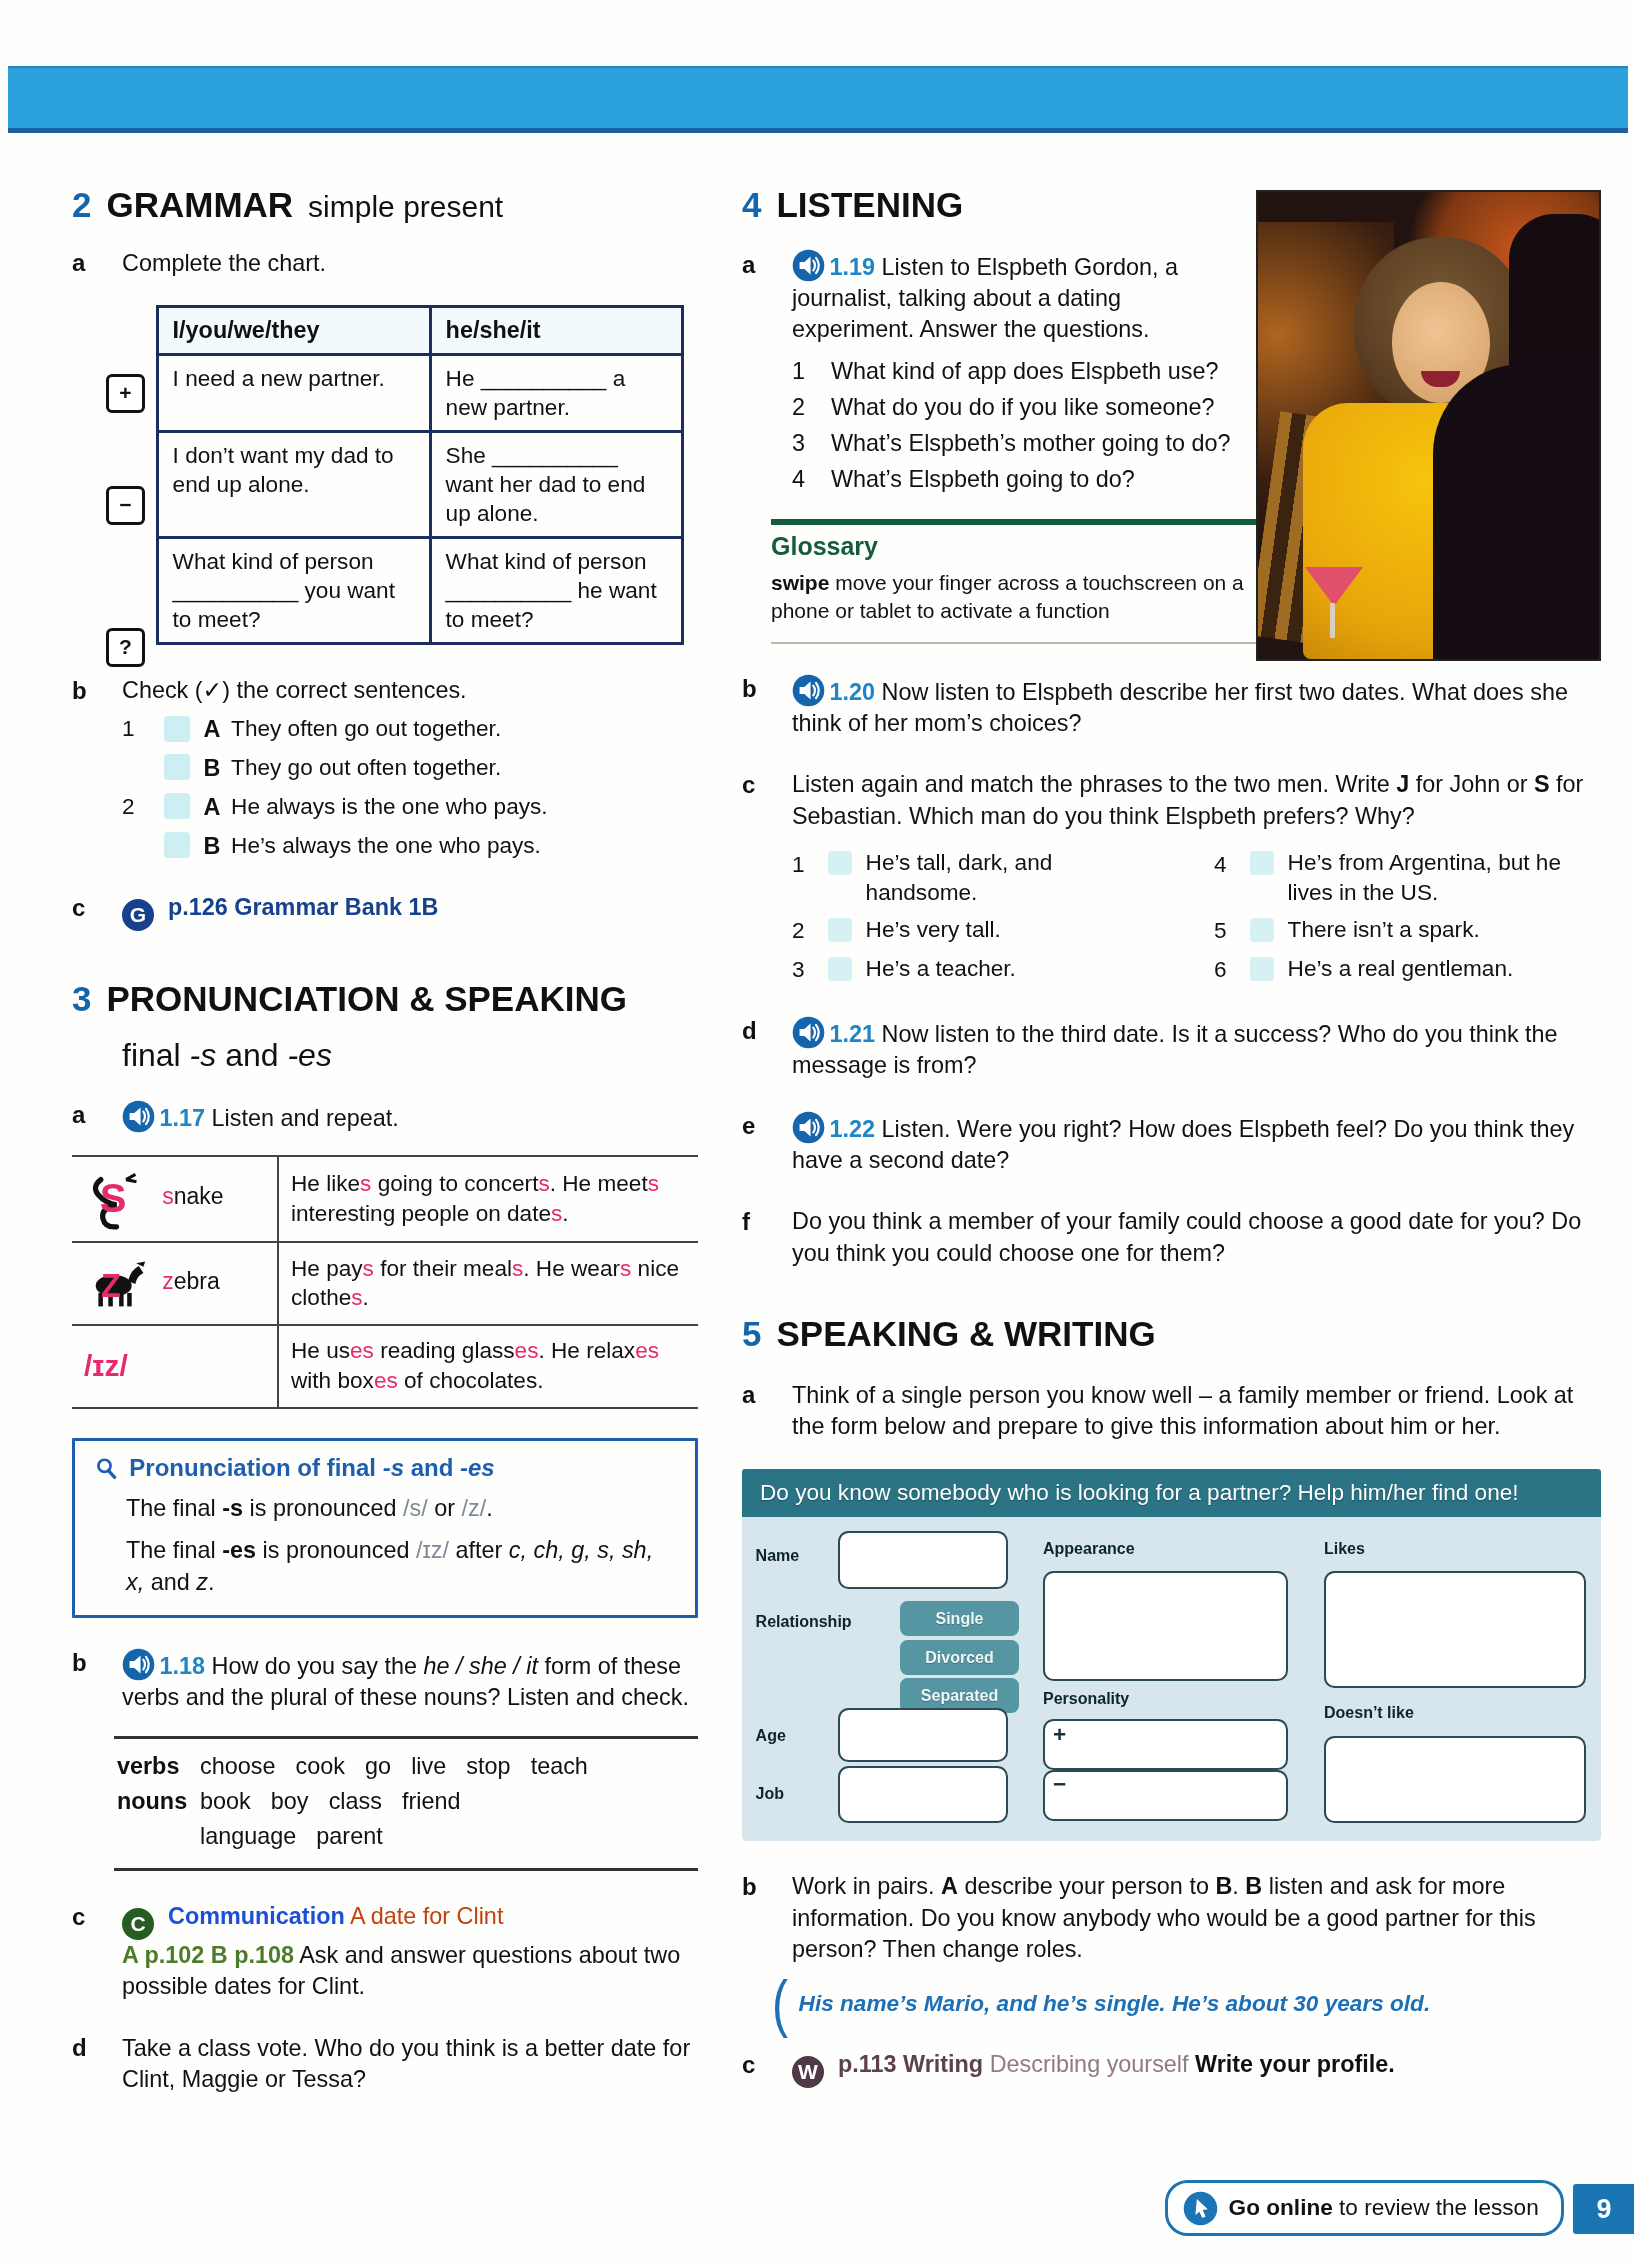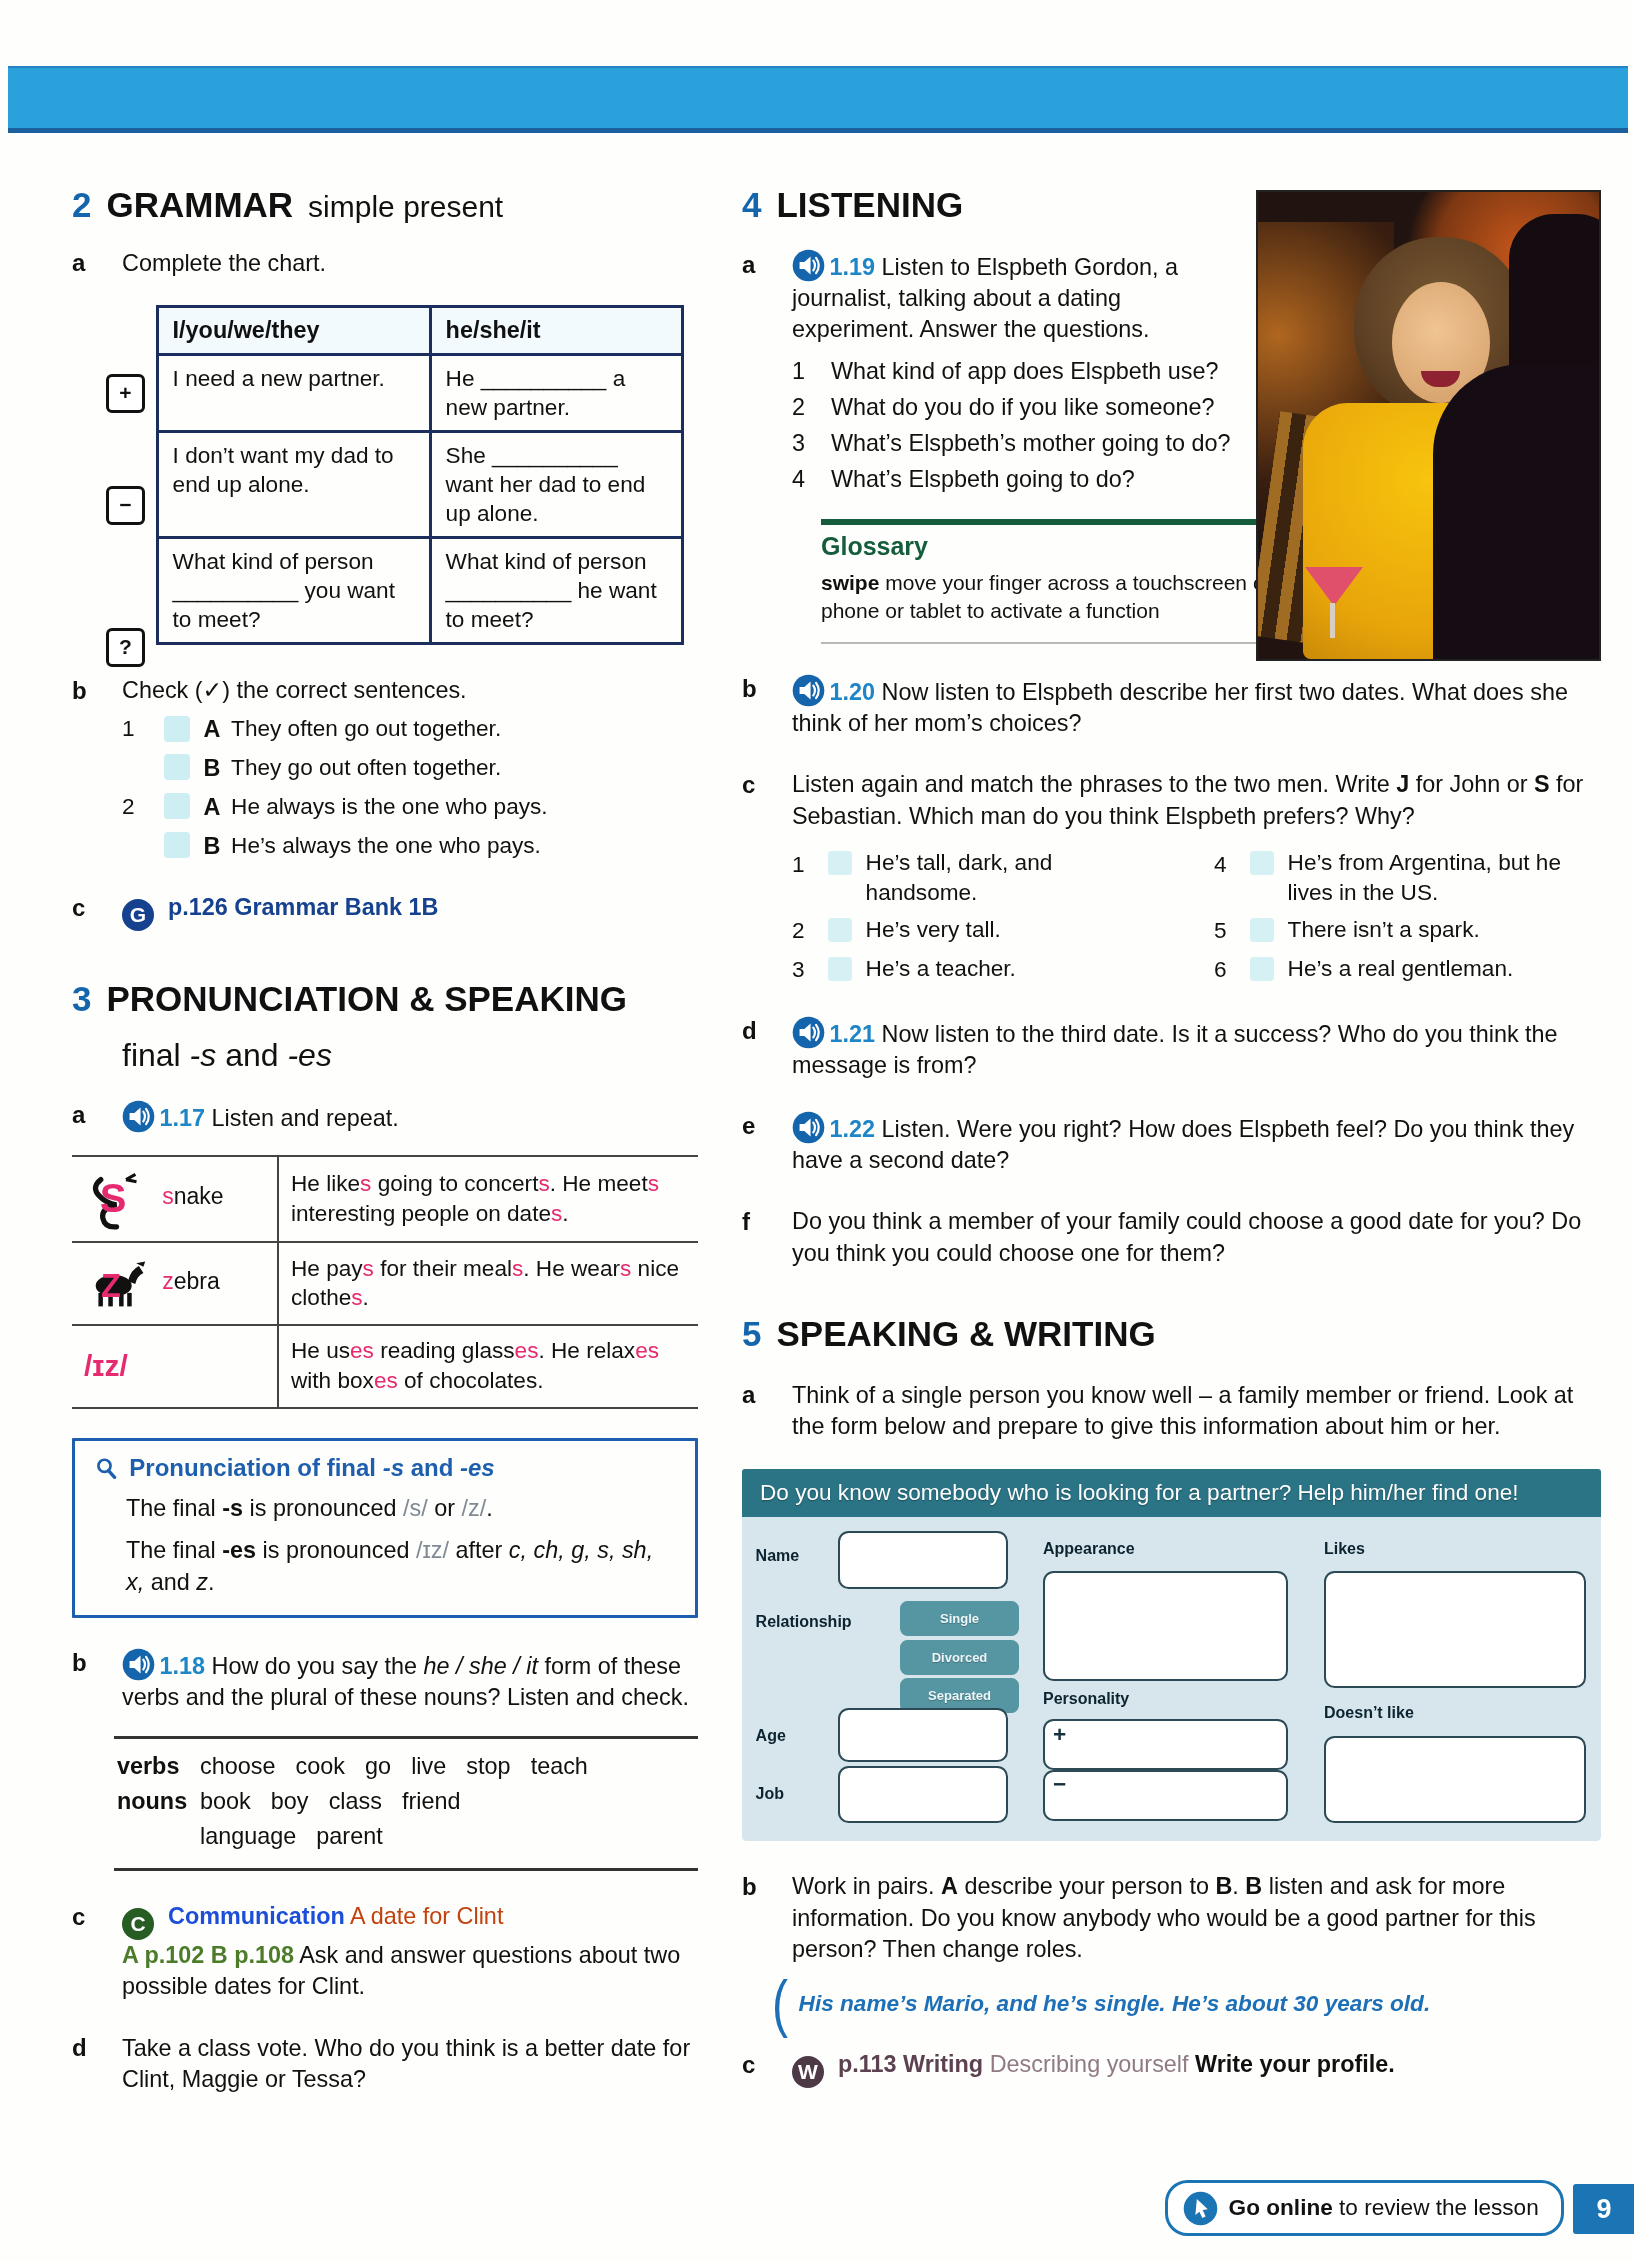--- a/index.html
+++ b/index.html
@@ -96,21 +96,21 @@
   
   .form{margin-top:26px;width:859px;}
   .formhead{position:relative;background:#2a7486;color:#fff;font-size:22.6px;padding:11.3px 18px;border-radius:3px 3px 0 0;
             text-shadow:0 0.8px 1.5px rgba(0,0,0,.35);}
   .formtail{position:absolute;left:113px;bottom:-18px;width:0;height:0;border-left:15px solid transparent;
             border-right:15px solid transparent;border-top:19.6px solid #2a7486;}
   .formbody{position:relative;background:#d6e6ec;height:324px;border-radius:0 0 4.5px 4.5px;}
   .flabel{position:absolute;font-weight:bold;font-size:16px;color:#0b2430;}
   .fbox{position:absolute;background:#fff;border:2.3px solid #2c4a55;border-radius:10.6px;}
   .relbtn{position:absolute;width:119px;height:35px;background:#5696a3;color:#eef6f7;border:none;border-radius:7.5px;
-          font-family:inherit;font-size:13px;font-weight:bold;text-shadow:0 0.8px 0.8px rgba(0,0,0,.25);}
+          font-family:inherit;font-size:16px;font-weight:bold;text-shadow:0 0.8px 0.8px rgba(0,0,0,.25);}
   .pmglyph{position:absolute;font-size:22.6px;font-weight:bold;color:#15323c;}
   .bubble{display:flex;align-items:center;margin:19.6px 0 0 30px;color:#1d70b8;}
   .bubmark{font-size:48px;line-height:0.8;margin-right:10.6px;transform:scaleY(1.3);}
   .bubtxt{font-style:italic;font-size:22.6px;font-weight:bold;}
   .wline .w1{color:#5c4250;font-weight:bold;}
   .wline .w2{color:#8f7a85;}
   .goonline{position:absolute;left:1165px;top:2180px;width:399px;height:56px;border:3.8px solid #1b74b4;border-radius:22.6px;
             background:#fff;display:flex;align-items:center;gap:10.6px;padding:0 15px;box-sizing:border-box;}
   .gotxt{font-size:22.6px;}
   .pagenum{position:absolute;right:0px;top:2184px;width:62px;height:50px;background:#1b74b4;color:#fff;
@@ -359,21 +359,21 @@
               <div class="qtxt">What’s Elspbeth’s mother going to do?</div>
             </div>
           <div class="qrow">
               <div class="qnum">4</div>
               <div class="qtxt">What’s Elspbeth going to do?</div>
             </div>
         </div>
       </div>
     </div>
 
-    <div class="glossary" style="margin-left:79px;">
+    <div class="glossary" style="margin-left:29px;">
       <div class="glostitle">Glossary</div>
       <div class="glosbody">
         <b>swipe</b>
         <span>move your finger across a touchscreen on a phone or tablet to activate a function</span>
       </div>
     </div>
 
     <div class="item">
       <div class="letter">b</div>
       <div class="itembody">

